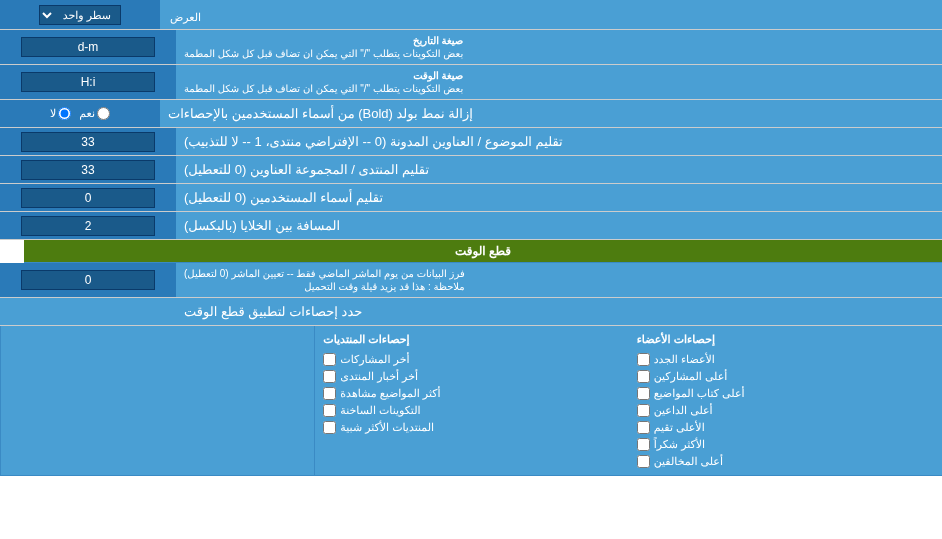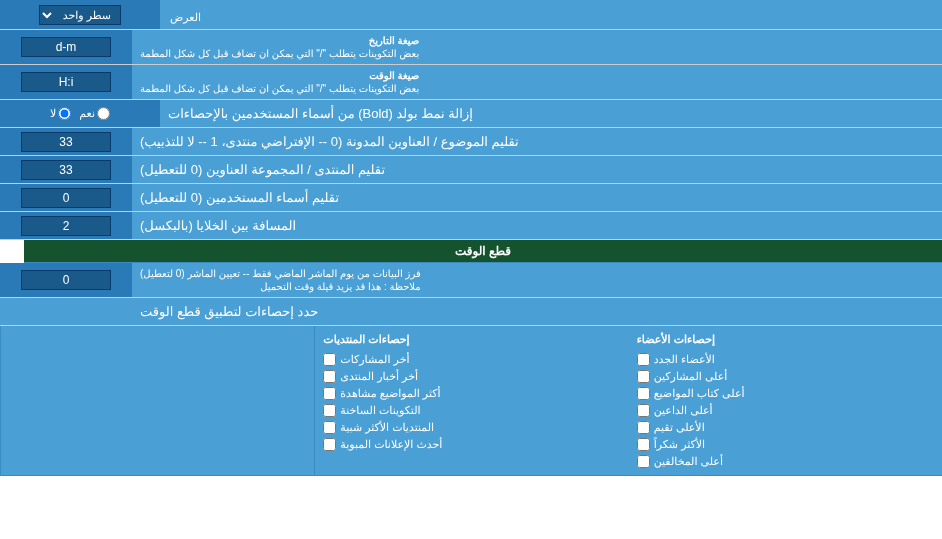--- a/index.html
+++ b/index.html
@@ -26,21 +26,21 @@
       justify-content: flex-end;
       text-align: right;
       font-size: 13px;
     }
 
     .label-cell.small-text {
       font-size: 10px;
     }
 
     .input-cell {
-      width: 132px;
+      width: 176px;
       background: #2a7ab8;
       display: flex;
       align-items: center;
       justify-content: center;
       padding: 3px 21px;
     }
 
     .input-cell input[type="text"] {
       width: 100%;
       background: #1a5a8a;
@@ -99,21 +99,21 @@
       padding: 2px 0;
       color: #fff;
       font-size: 11px;
     }
 
     .checkbox-item input[type="checkbox"] {
       cursor: pointer;
     }
 
     .section-title-row {
-      background: #14532d;
+      background: #4d7c0f;
       color: #fff;
       font-weight: bold;
       font-size: 12px;
       padding: 4px 10px;
       text-align: center;
       border-bottom: 1px solid #3a8ac4;
       margin-left: 24px;
     }
 
     .top-row {
@@ -163,21 +163,21 @@
       <option>سطر واحد</option>
       <option>سطرين</option>
       <option>ثلاثة أسطر</option>
     </select>
   </div>
 </div>
 
 <div class="row">
   <div class="label-cell small-text">
     <div>
-      <div style="font-weight:bold;margin-bottom:2px;">صيغة التاريخ</div>
+      <div style="font-weight:bold;margin-bottom:2px;font-family:Liberation Serif, serif;">صيغة التاريخ</div>
       <div style="font-size:10px;">بعض التكوينات يتطلب "/" التي يمكن ان تضاف قبل كل شكل المطمة</div>
     </div>
   </div>
   <div class="input-cell">
     <input type="text" value="d-m" style="">
   </div>
 </div>
 
 <div class="row">
   <div class="label-cell small-text">
@@ -322,22 +322,18 @@
       <input type="checkbox" style="">
     </div>
     <div class="checkbox-item">
       <span>التكوينات الساخنة</span>
       <input type="checkbox" style="">
     </div>
     <div class="checkbox-item">
       <span>المنتديات الأكثر شبية</span>
       <input type="checkbox" style="">
     </div>
-    <div class="checkbox-item">
-      <span>أحدث الإعلانات المبوبة</span>
-      <input type="checkbox" style="">
-    </div>
   </div>
 
   <div class="checkbox-col">
   </div>
 
 </div>
 
 </body></html>

